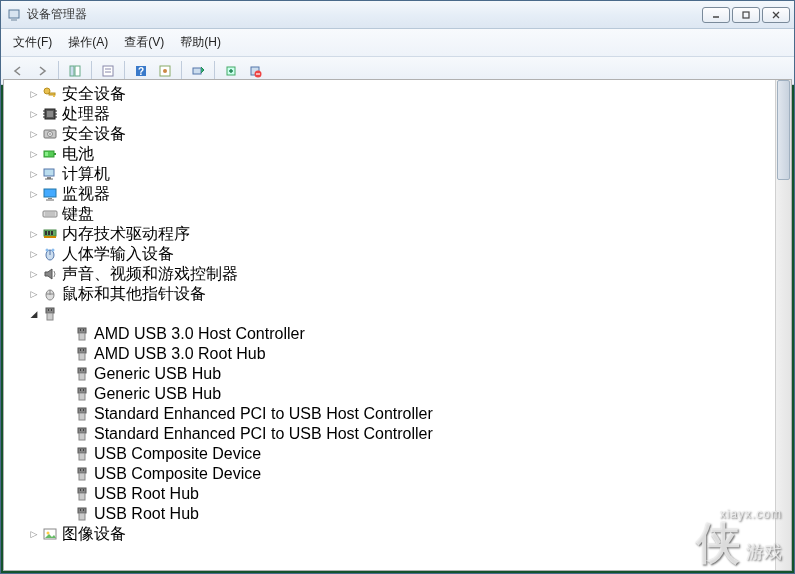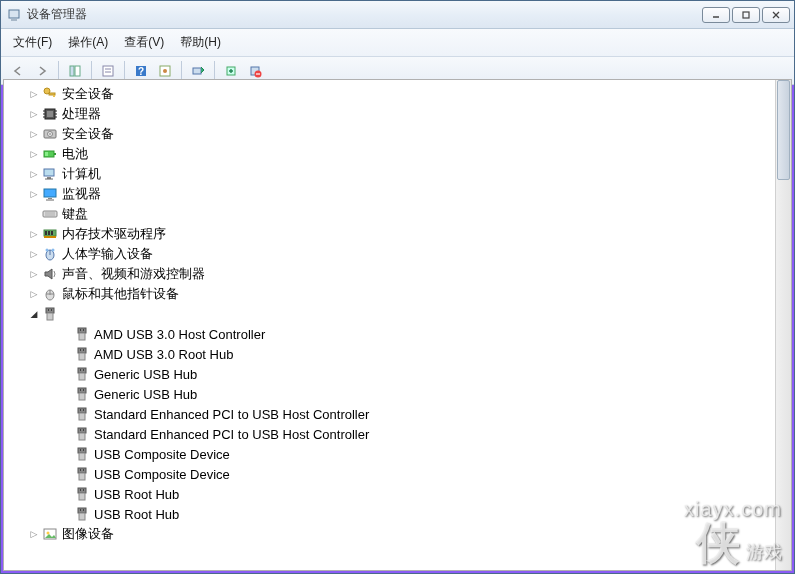--- a/index.html
+++ b/index.html
@@ -1,17 +1,17 @@
 <!DOCTYPE html>
 <html><head>
 <meta charset="utf-8">
 <style>
 * { margin: 0; padding: 0; box-sizing: border-box; }
 body { font-family: "Microsoft YaHei", "SimSun", Tahoma, sans-serif; font-size: 12px; background: #fff; }
-.window { width: 795px; height: 574px; border: 1px solid #4a6a8a; background: #8b5cf6; position: relative; overflow: hidden; }
+.window { width: 795px; height: 574px; border: 1px solid #4a6a8a; background: #14532d; position: relative; overflow: hidden; }
 
 .titlebar { height: 28px; background: linear-gradient(to bottom, #f4f8fc 0%, #e6eef7 50%, #dde7f2 100%); border-bottom: 1px solid #b8c8d8; display: flex; align-items: center; padding: 0 4px 0 6px; }
 .titlebar-icon { width: 16px; height: 16px; margin-right: 4px; }
 .titlebar-text { flex: 1; color: #333; font-size: 12px; }
 .win-controls { display: flex; gap: 2px; }
 .win-btn { width: 28px; height: 16px; border: 1px solid #7a8a9a; border-radius: 3px; background: linear-gradient(to bottom, #fdfdfe, #e8eef5); display: flex; align-items: center; justify-content: center; cursor: pointer; }
 .win-btn svg { display: block; }
 
 .menubar { height: 28px; background: linear-gradient(to bottom, #f8fafd, #eef3f9); border-bottom: 1px solid #d0dae6; display: flex; align-items: center; padding: 0 4px; }
 .menu-item { padding: 2px 8px; cursor: pointer; color: #222; }
@@ -22,26 +22,26 @@
 
 .content { position: absolute; top: 78px; left: 2px; right: 2px; bottom: 2px; border: 1px solid #b0b0b0; background: #fff; display: flex; }
 .tree { flex: 1; padding: 4px 0; overflow: hidden; }
 .scrollbar { width: 16px; background: linear-gradient(to right, #f0f0f0, #e4e4e4); border-left: 1px solid #d0d0d0; position: relative; }
 .scrollbar-thumb { position: absolute; top: 0; left: 1px; right: 1px; height: 100px; background: linear-gradient(to right, #e0e6ee, #c8d2de); border: 1px solid #a0b0c0; border-radius: 2px; }
 
 .tree-row { height: 20px; display: flex; align-items: center; padding-left: 8px; cursor: pointer; white-space: nowrap; }
 .expand { width: 12px; height: 12px; margin-right: 2px; display: flex; align-items: center; justify-content: center; color: #888; font-size: 9px; flex-shrink: 0; }
 .expand.none { visibility: hidden; }
 .dev-icon { width: 16px; height: 16px; margin-right: 4px; flex-shrink: 0; display: flex; align-items: center; justify-content: center; }
-.tree-label { color: #000; font-size: 13px; }
+.tree-label { color: #000; font-size: 16px; }
 .indent-1 { padding-left: 24px; }
 .indent-2 { padding-left: 56px; }
 
 .watermark { position: absolute; right: 12px; bottom: 8px; color: rgba(240,240,240,0.85); text-shadow: 1px 1px 2px rgba(0,0,0,0.6); text-align: right; font-family: "Microsoft YaHei", sans-serif; pointer-events: none; }
-.watermark .wm-url { font-size: 20px; letter-spacing: 1px; }
+.watermark .wm-url { font-size: 12px; letter-spacing: 1px; }
 .watermark .wm-row { display: flex; align-items: baseline; gap: 6px; justify-content: flex-end; }
 .watermark .wm-big { font-size: 44px; font-weight: bold; line-height: 1; }
 .watermark .wm-small { font-size: 18px; }
 
 </style>
 </head>
 <body>
 
 <div class="window">
 

